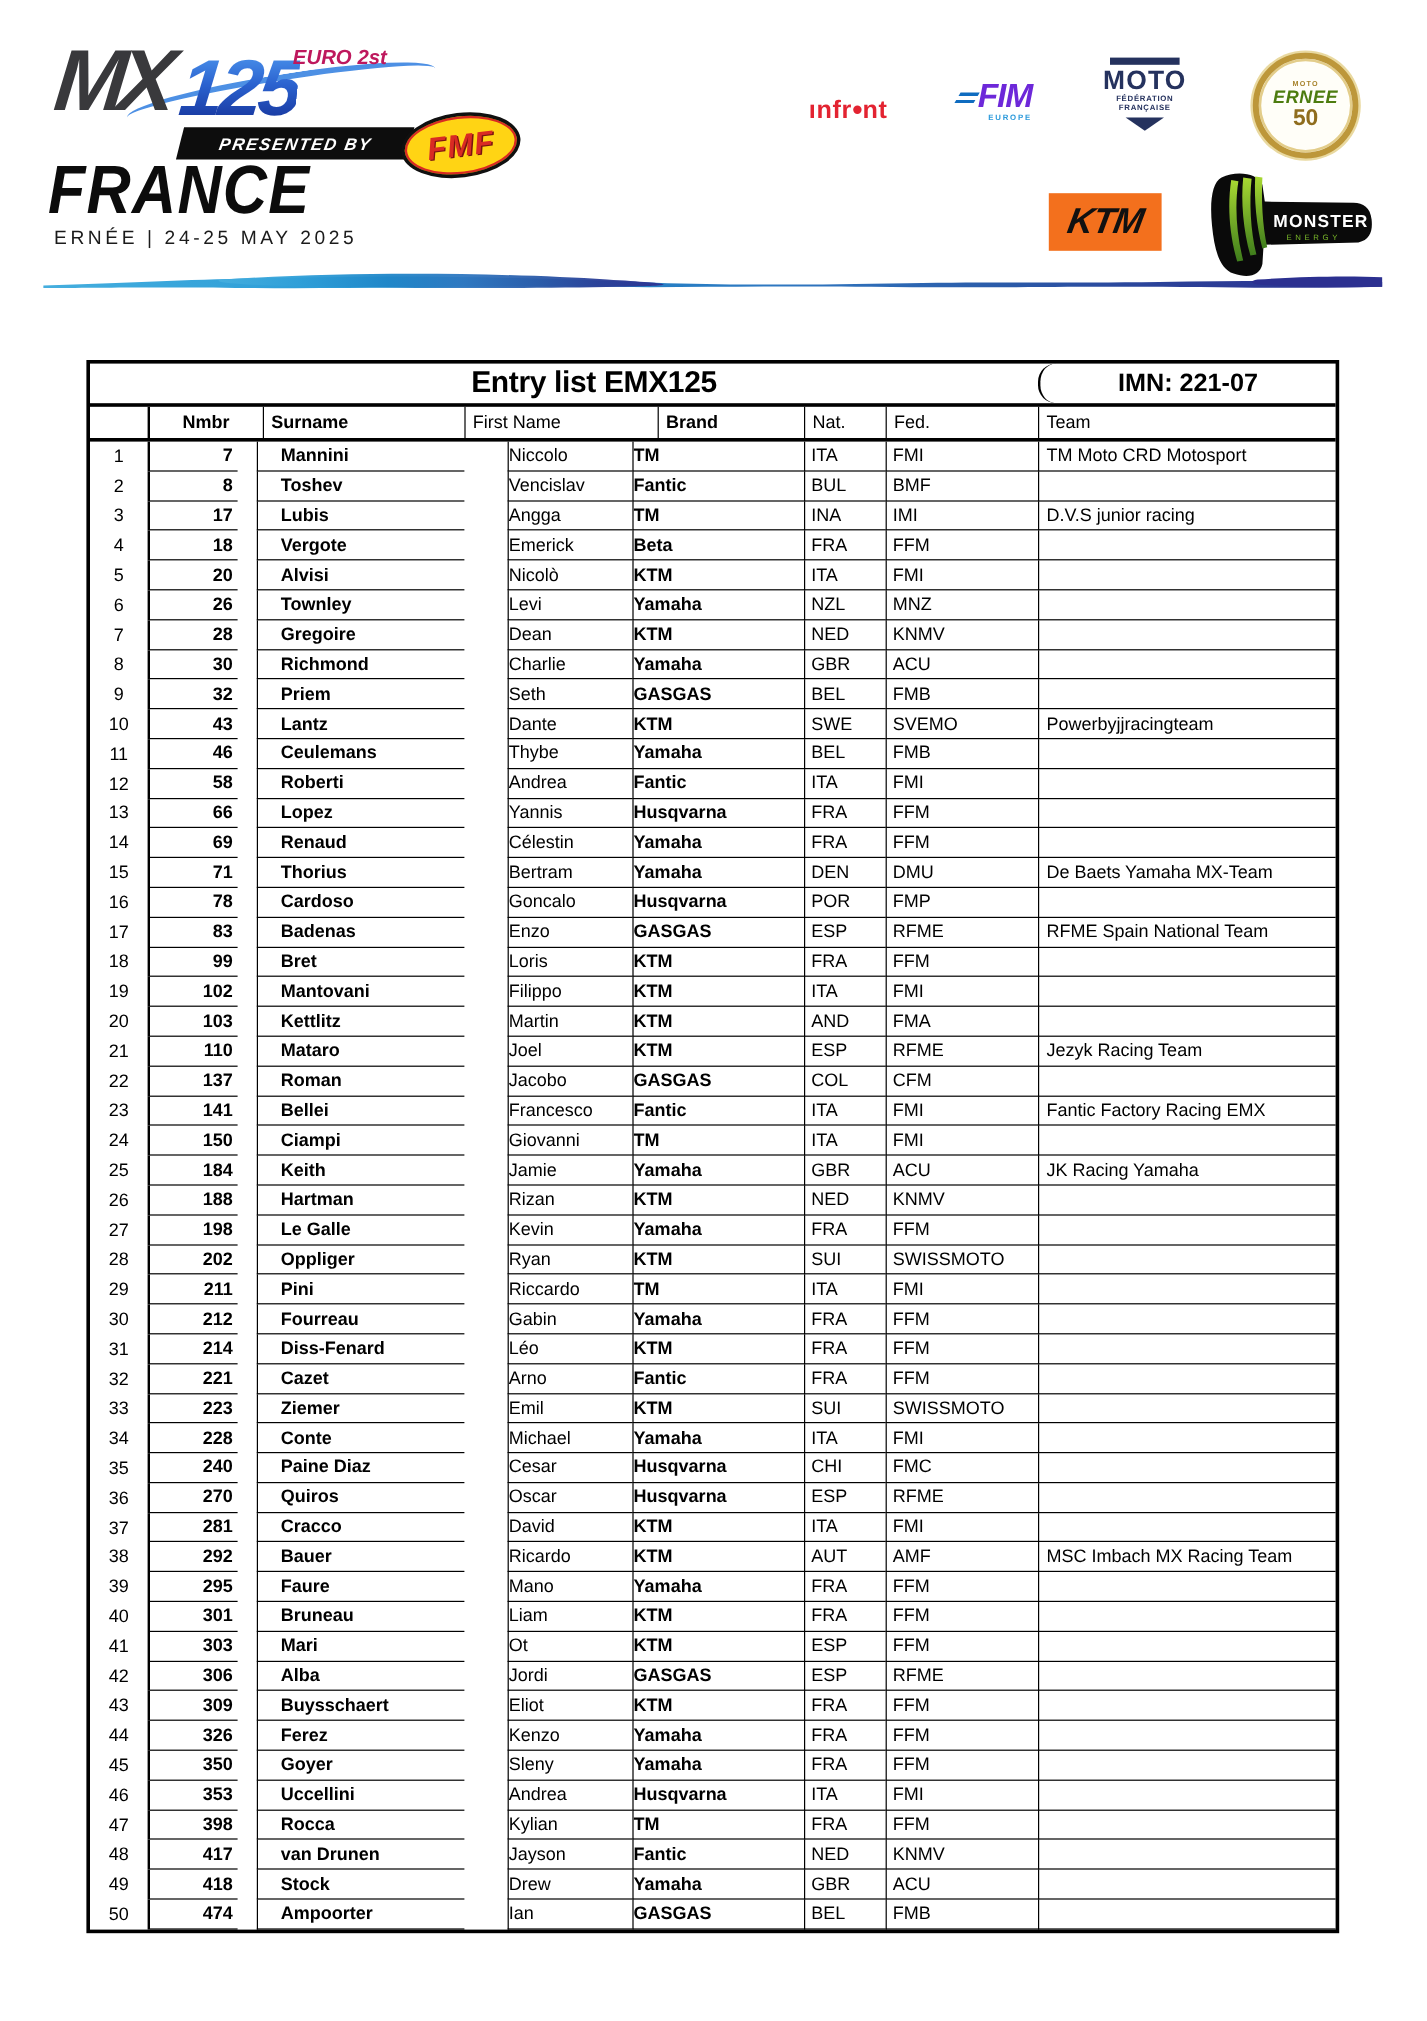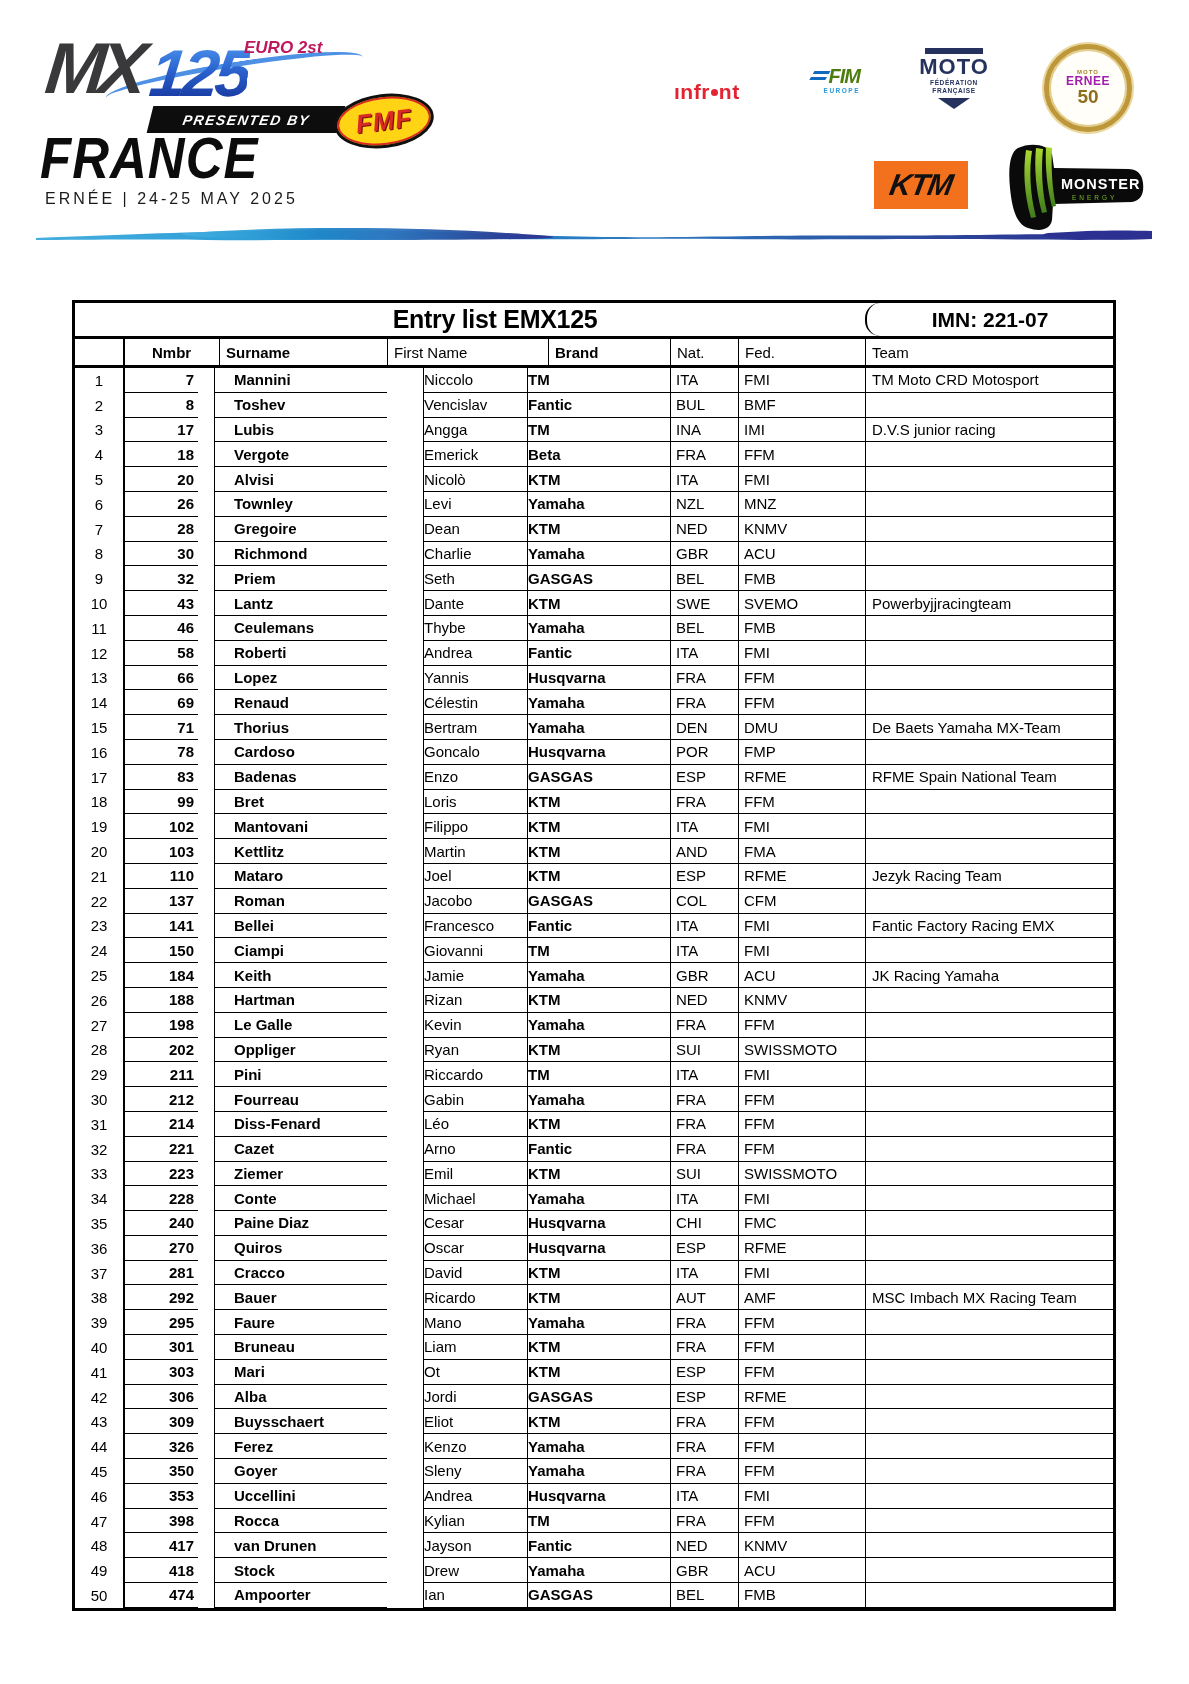--- a/index.html
+++ b/index.html
@@ -16,33 +16,33 @@
   .pres-banner{position:absolute;left:104px;top:72px;width:192px;height:27px;background:#0d0d0d;transform:skewX(-14deg);display:flex;align-items:center;justify-content:center;}
   .pres-banner span{color:#fff;font-size:14px;font-weight:900;font-style:italic;letter-spacing:1.5px;transform:skewX(4deg);}
   .fmf-oval{position:absolute;left:288px;top:60px;width:94px;height:48px;background:#ffd414;border:3px solid #101010;border-radius:50%;display:flex;align-items:center;justify-content:center;transform:rotate(-7deg);box-shadow:inset 0 0 0 2px #d92b23;}
   .fmf-oval span{font-size:26px;font-weight:900;font-style:italic;color:#d92b23;letter-spacing:1px;text-shadow:1px 1px 0 #7a1410;}
   .country{position:absolute;left:40px;top:130px;font-size:50px;line-height:1;font-weight:900;font-style:italic;color:#0c0c0c;letter-spacing:1px;transform:scale(1.02,1.14);transform-origin:left top;}
   .venue{position:absolute;left:45px;top:190px;font-size:16px;color:#1b1b1b;letter-spacing:3px;font-weight:500;}
 
   .sp-infront{position:absolute;left:674px;top:80px;font-size:21px;font-weight:800;color:#e32331;letter-spacing:.5px;}
   .sp-infront .dot{display:inline-block;width:7px;height:7px;background:#e32331;border-radius:50%;margin:0 1px 2px 1px;vertical-align:middle;}
   .sp-fim{position:absolute;left:790px;top:66px;width:70px;text-align:right;}
-  .sp-fim .fim{font-size:20px;line-height:1;font-weight:900;font-style:italic;color:#4d7c0f;letter-spacing:-1px;}
+  .sp-fim .fim{font-size:28px;line-height:1;font-weight:900;font-style:italic;color:#6d28d9;letter-spacing:-1px;}
   .sp-fim .fim:before{content:"";display:inline-block;width:16px;height:12px;margin-right:2px;
      background:repeating-linear-gradient(180deg,#0f6cc0 0 3px,transparent 3px 6px);transform:skewX(-30deg);}
   .sp-fim .eur{font-size:6.5px;font-weight:700;color:#2c9adb;letter-spacing:1.5px;margin-top:1px;}
   .sp-ffm{position:absolute;left:912px;top:48px;width:84px;text-align:center;color:#25325e;}
   .sp-ffm .bar{width:58px;height:6px;background:#25325e;margin:0 auto 2px auto;}
   .sp-ffm .moto{font-size:22px;line-height:1;font-weight:900;letter-spacing:1px;}
   .sp-ffm .sub{font-size:6.5px;font-weight:700;letter-spacing:.6px;line-height:1.25;margin-top:1px;}
   .sp-ffm .chev{width:0;height:0;margin:3px auto 0 auto;border-left:16px solid transparent;border-right:16px solid transparent;border-top:11px solid #25325e;}
   .sp-ernee{position:absolute;left:1044px;top:44px;width:78px;height:78px;border:5px solid #bd973a;border-radius:50%;background:#fffef8;
      box-shadow:inset 0 0 0 2px #e3cd8a,0 0 0 2px #e9d9a0;display:flex;flex-direction:column;align-items:center;justify-content:center;text-align:center;}
   .sp-ernee .t{font-size:6px;font-weight:700;color:#a8842e;letter-spacing:1px;}
-  .sp-ernee .n{font-size:12px;font-weight:900;color:#a21caf;letter-spacing:.5px;line-height:1;}
+  .sp-ernee .n{font-size:15px;font-weight:900;font-style:italic;color:#4d7c0f;letter-spacing:.5px;line-height:1;}
   .sp-ernee .f{font-size:19px;font-weight:900;color:#8f6d1e;line-height:1.05;}
   .sp-ktm{position:absolute;left:874px;top:161px;width:94px;height:48px;background:#f3701d;display:flex;align-items:center;justify-content:center;}
   .sp-ktm span{font-size:30px;font-weight:900;font-style:italic;color:#111;transform:skewX(-10deg);letter-spacing:-1px;}
   .sp-monster{position:absolute;left:1006px;top:142px;}
 
   .brush{position:absolute;left:36px;top:222px;}
 
   
   .entry-table{position:absolute;left:72px;top:300px;width:1044px;border:3px solid #000;box-sizing:border-box;background:#fff;}
   .t-titlerow{display:flex;height:33px;border-bottom:3px solid #000;align-items:stretch;}

